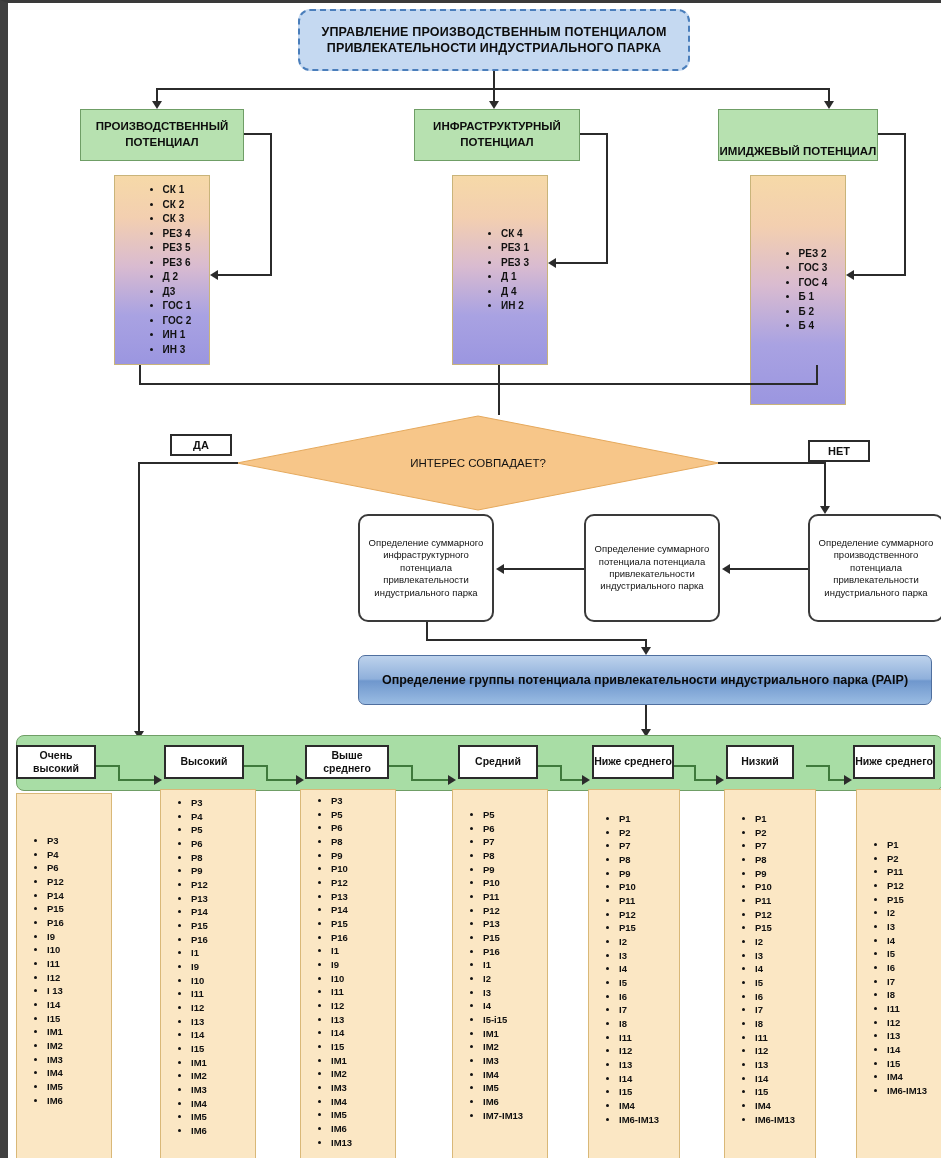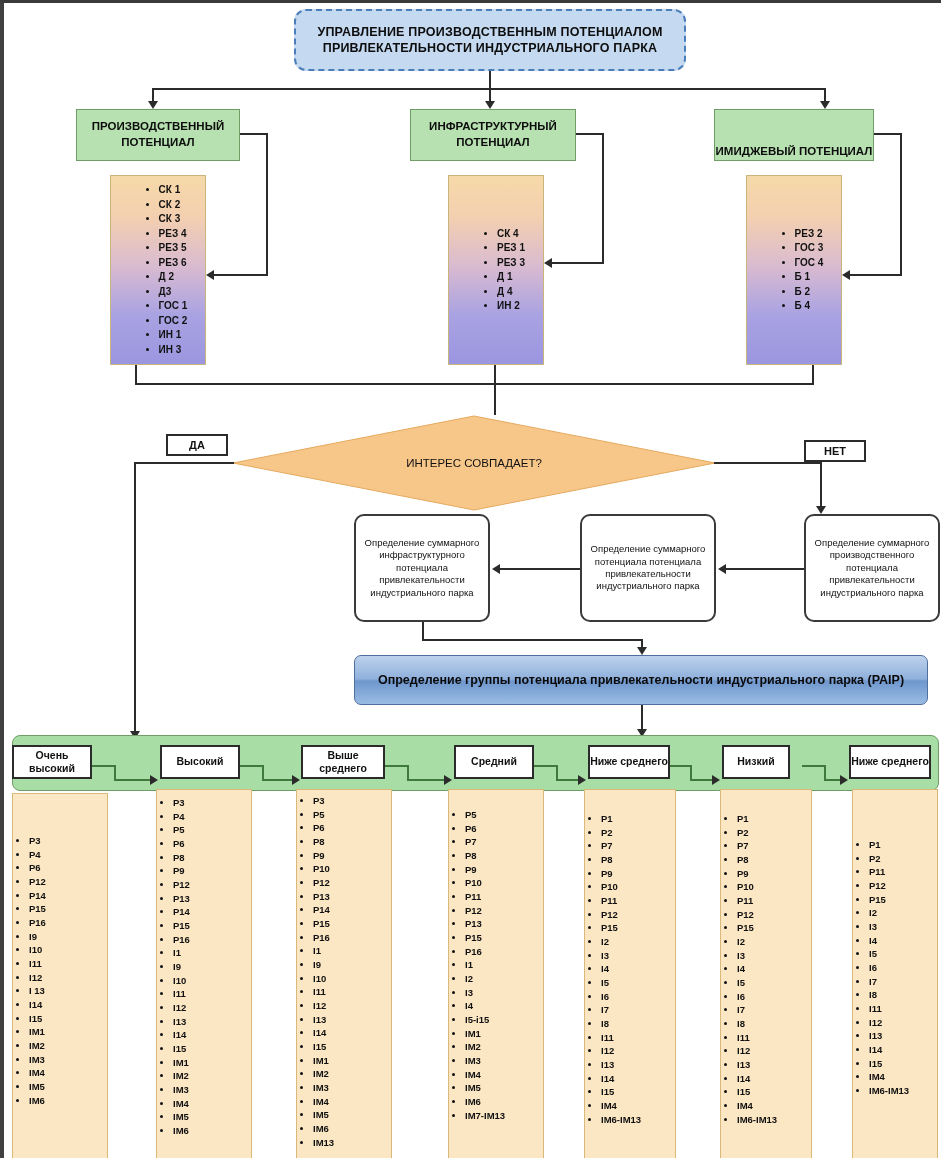--- a/index.html
+++ b/index.html
@@ -3,21 +3,21 @@
 <meta charset="utf-8">
 <style>
   html,body{margin:0;padding:0;background:#ffffff;}
   body{font-family:"Liberation Sans","DejaVu Sans",sans-serif;}
 
   #canvas{
     position:relative;
     width:941px;height:1158px;
     background:#ffffff;
     overflow:hidden;
-    border-left:4px solid #404040;
+    border-left:8px solid #404040;
     border-top:3px solid #3a3a3a;
     box-sizing:border-box;
   }
   .abs{position:absolute;box-sizing:border-box;}
 
   
   .ln{position:absolute;background:#2b2b2b;}
   .lnh{height:2px;}
   .lnv{width:2px;}
   .arrow-d{position:absolute;width:0;height:0;border-left:5px solid transparent;border-right:5px solid transparent;border-top:8px solid #2b2b2b;}
@@ -104,21 +104,21 @@
   .band-conn{position:absolute;background:#3f7a3c;height:2px;}
   .band-connv{position:absolute;background:#3f7a3c;width:2px;}
   .band-arrow{position:absolute;width:0;height:0;border-top:5px solid transparent;border-bottom:5px solid transparent;border-left:8px solid #2b2b2b;}
 
   
   .col-panel{
     background:#fbe7c4;border:1px solid #d9b878;
     overflow:hidden;
   }
   .col-panel ul{
-    margin:0;padding:0 6px 0 16px;list-style:disc;
+    margin:0;padding:0 6px 0 30px;list-style:disc;
     font-size:9.5px;font-weight:bold;color:#111;line-height:1.44;
   }
   .col-panel li{white-space:nowrap;}
   .col-panel li.wrapit{white-space:normal;}
 </style>
 </head>
 <body>
 
 <div id="canvas">
 
@@ -164,21 +164,21 @@
   <div class="abs grad-list" style="left:444px;top:172px;width:96px;height:190px;">
     <ul>
         <li>СК 4</li>
         <li>РЕЗ 1</li>
         <li>РЕЗ 3</li>
         <li>Д 1</li>
         <li>Д 4</li>
         <li>ИН 2</li>
       </ul>
   </div>
-  <div class="abs grad-list" style="left:742px;top:172px;width:96px;height:190px;">
+  <div class="abs grad-list" style="left:742px;top:172px;width:96px;height:230px;">
     <ul>
         <li>РЕЗ 2</li>
         <li>ГОС 3</li>
         <li>ГОС 4</li>
         <li>Б 1</li>
         <li>Б 2</li>
         <li>Б 4</li>
       </ul>
   </div>
 

